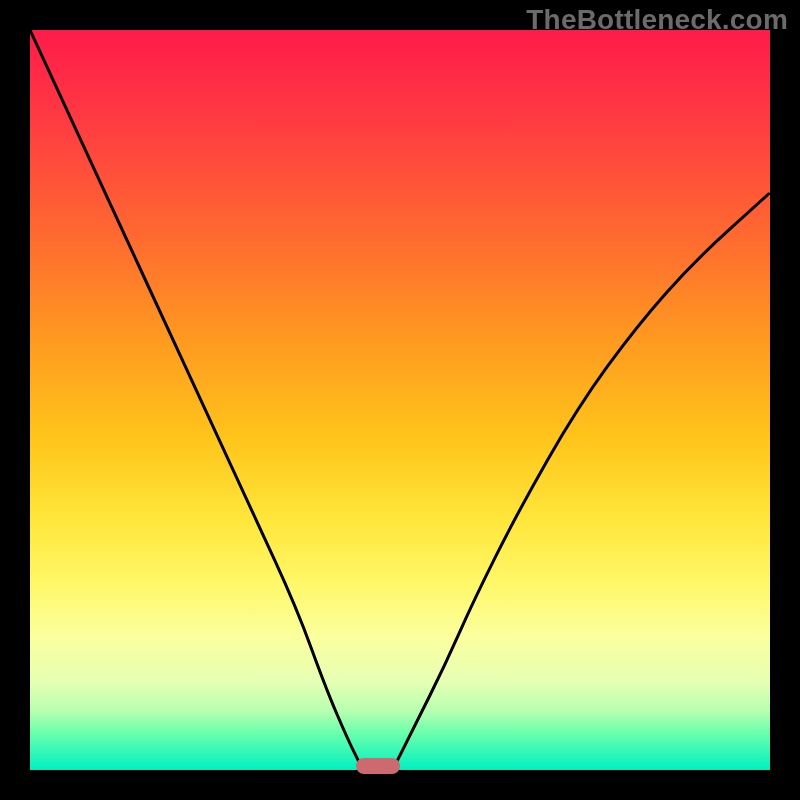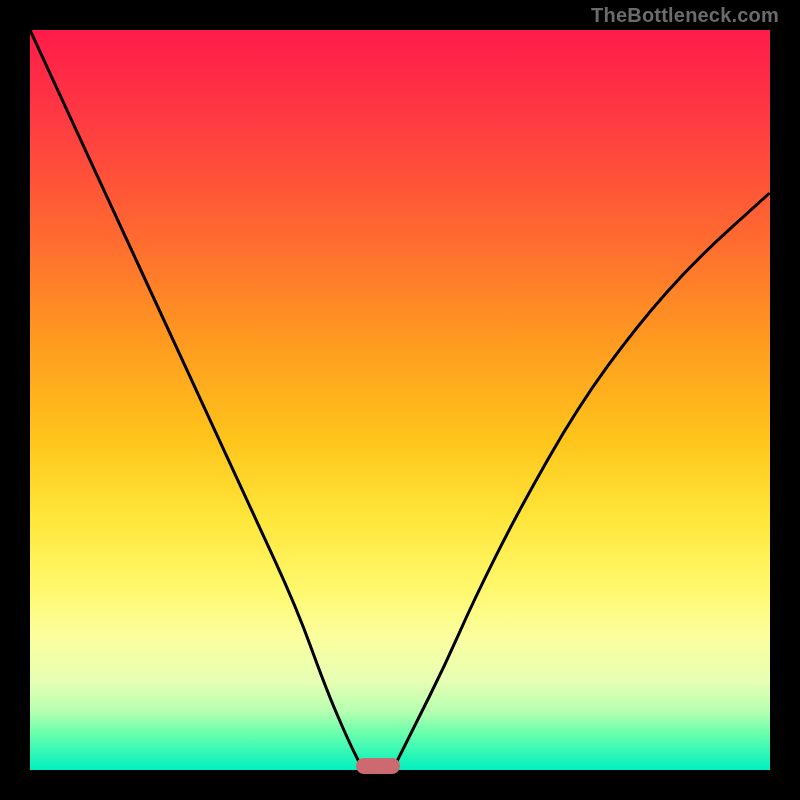--- a/index.html
+++ b/index.html
@@ -27,23 +27,23 @@
       #fbff9e 82%,
       #e6ffb4 88%,
       #b8ffb0 92%,
       #6affac 95%,
       #00f0c0 100%
     );
   }
   .watermark {
     position: absolute;
     top: 4px;
-    right: 21px;
+    right: 12px;
     font-family: Arial, Helvetica, sans-serif;
-    font-size: 20px;
+    font-size: 28px;
     font-weight: 600;
     color: #6b6b6b;
     letter-spacing: 0.2px;
   }
   svg.curves {
     position: absolute;
     left: 0;
     top: 0;
     width: 740px;
     height: 740px;

